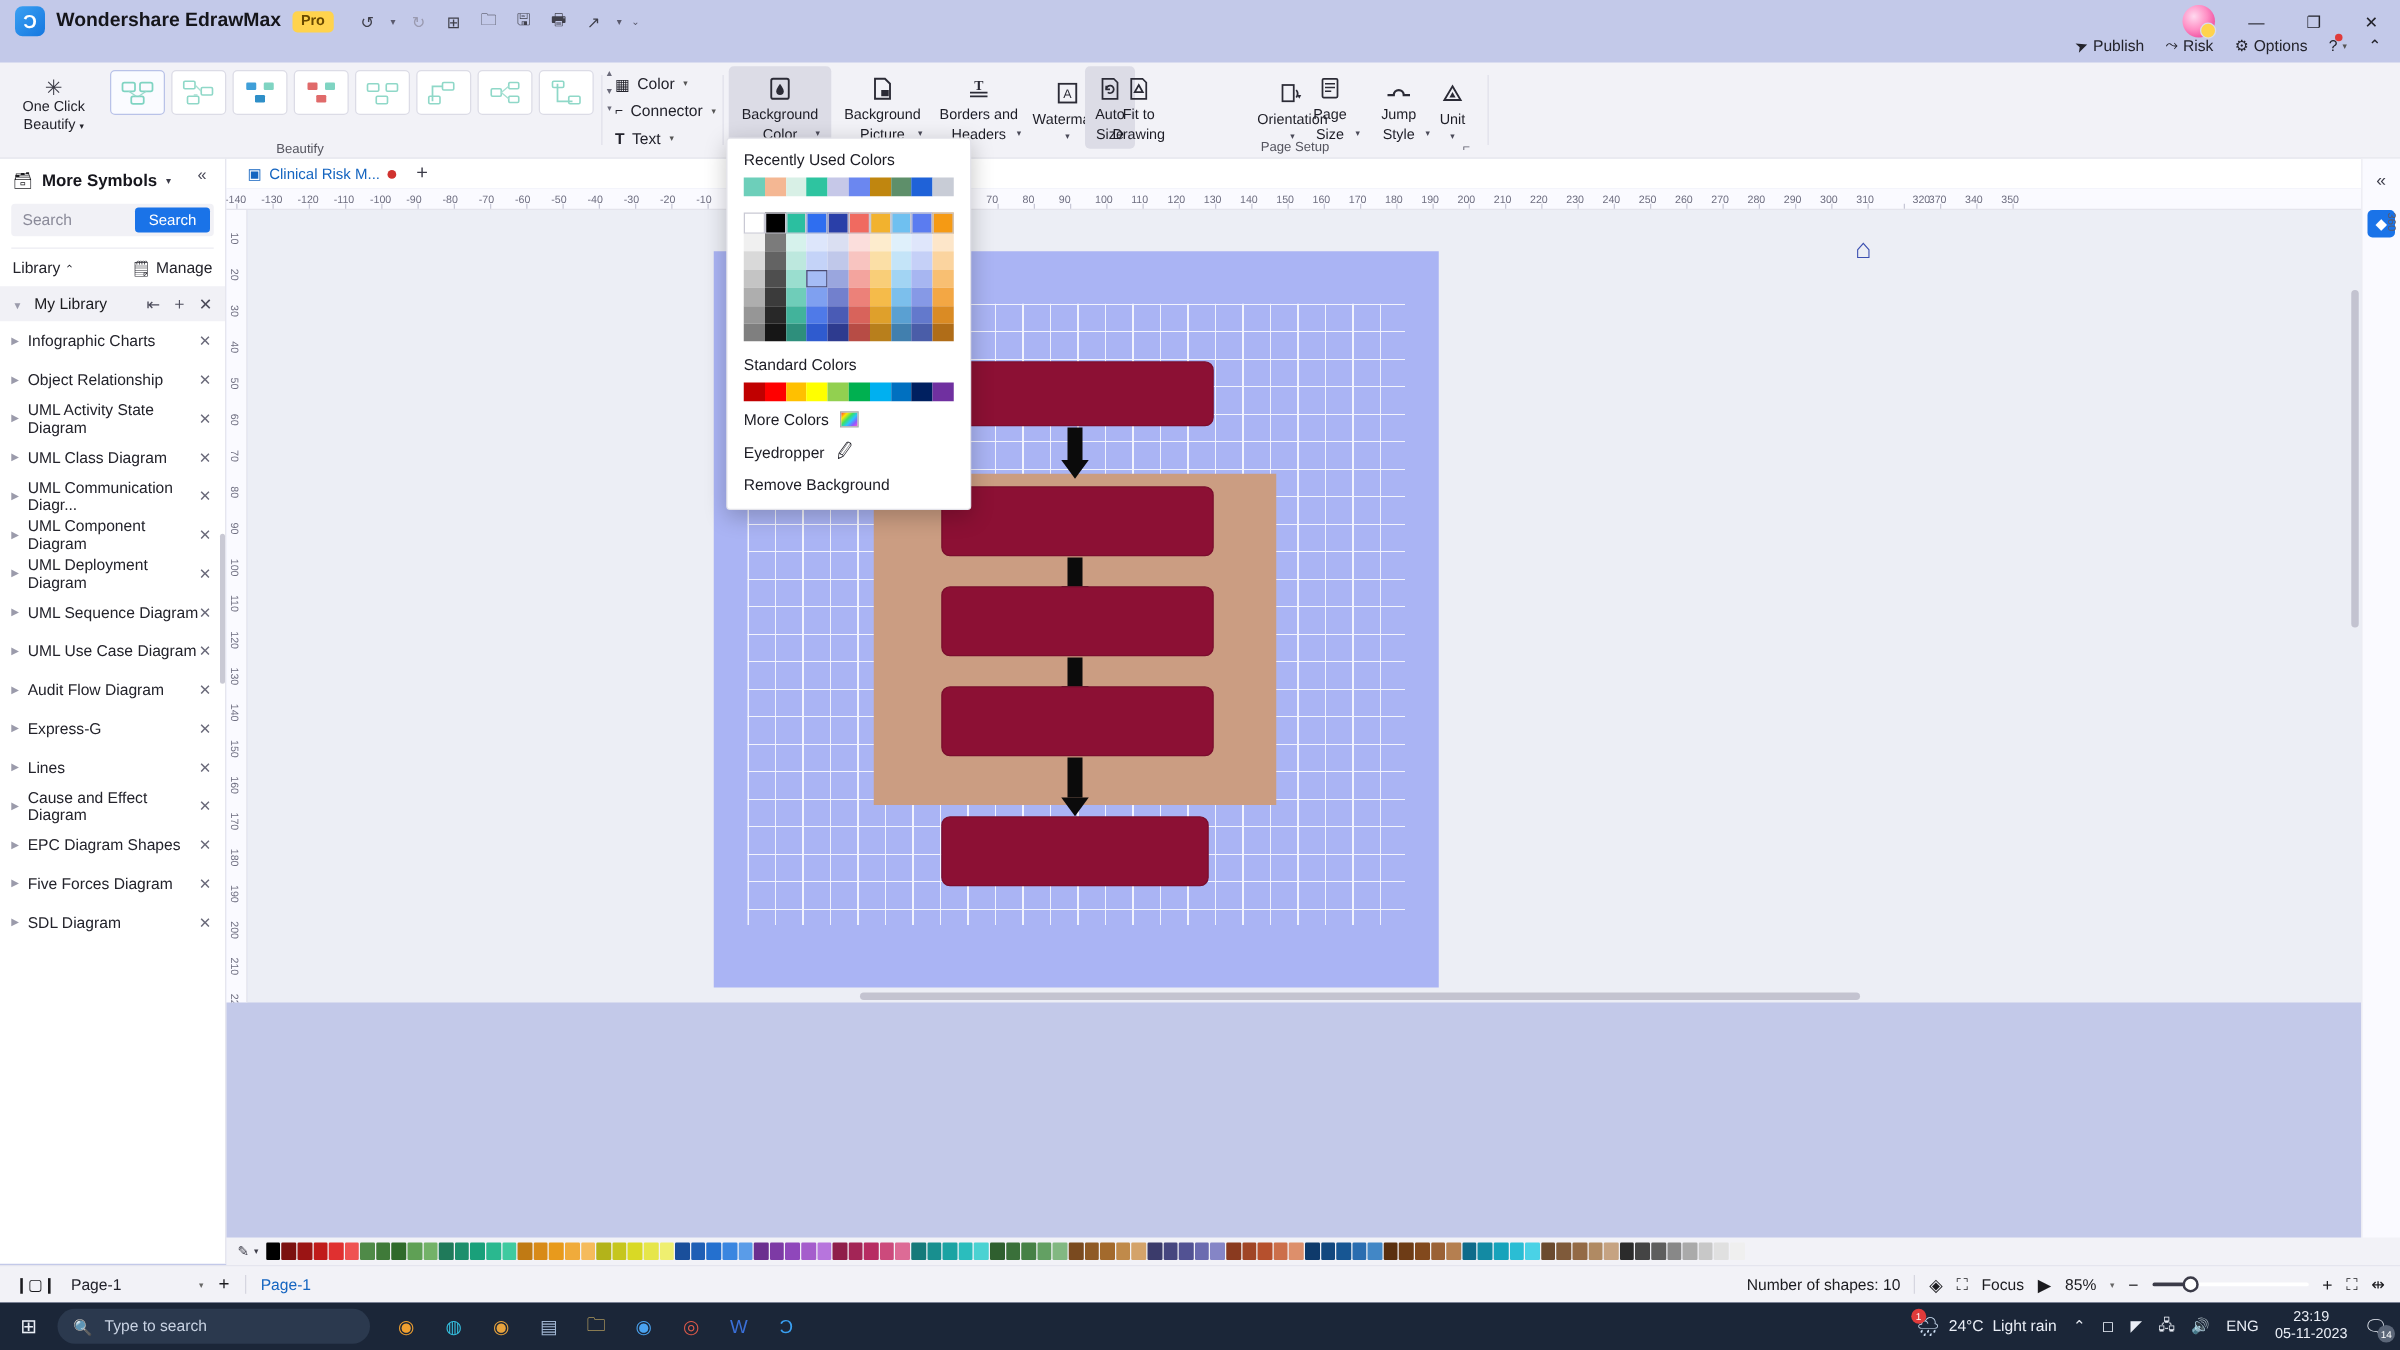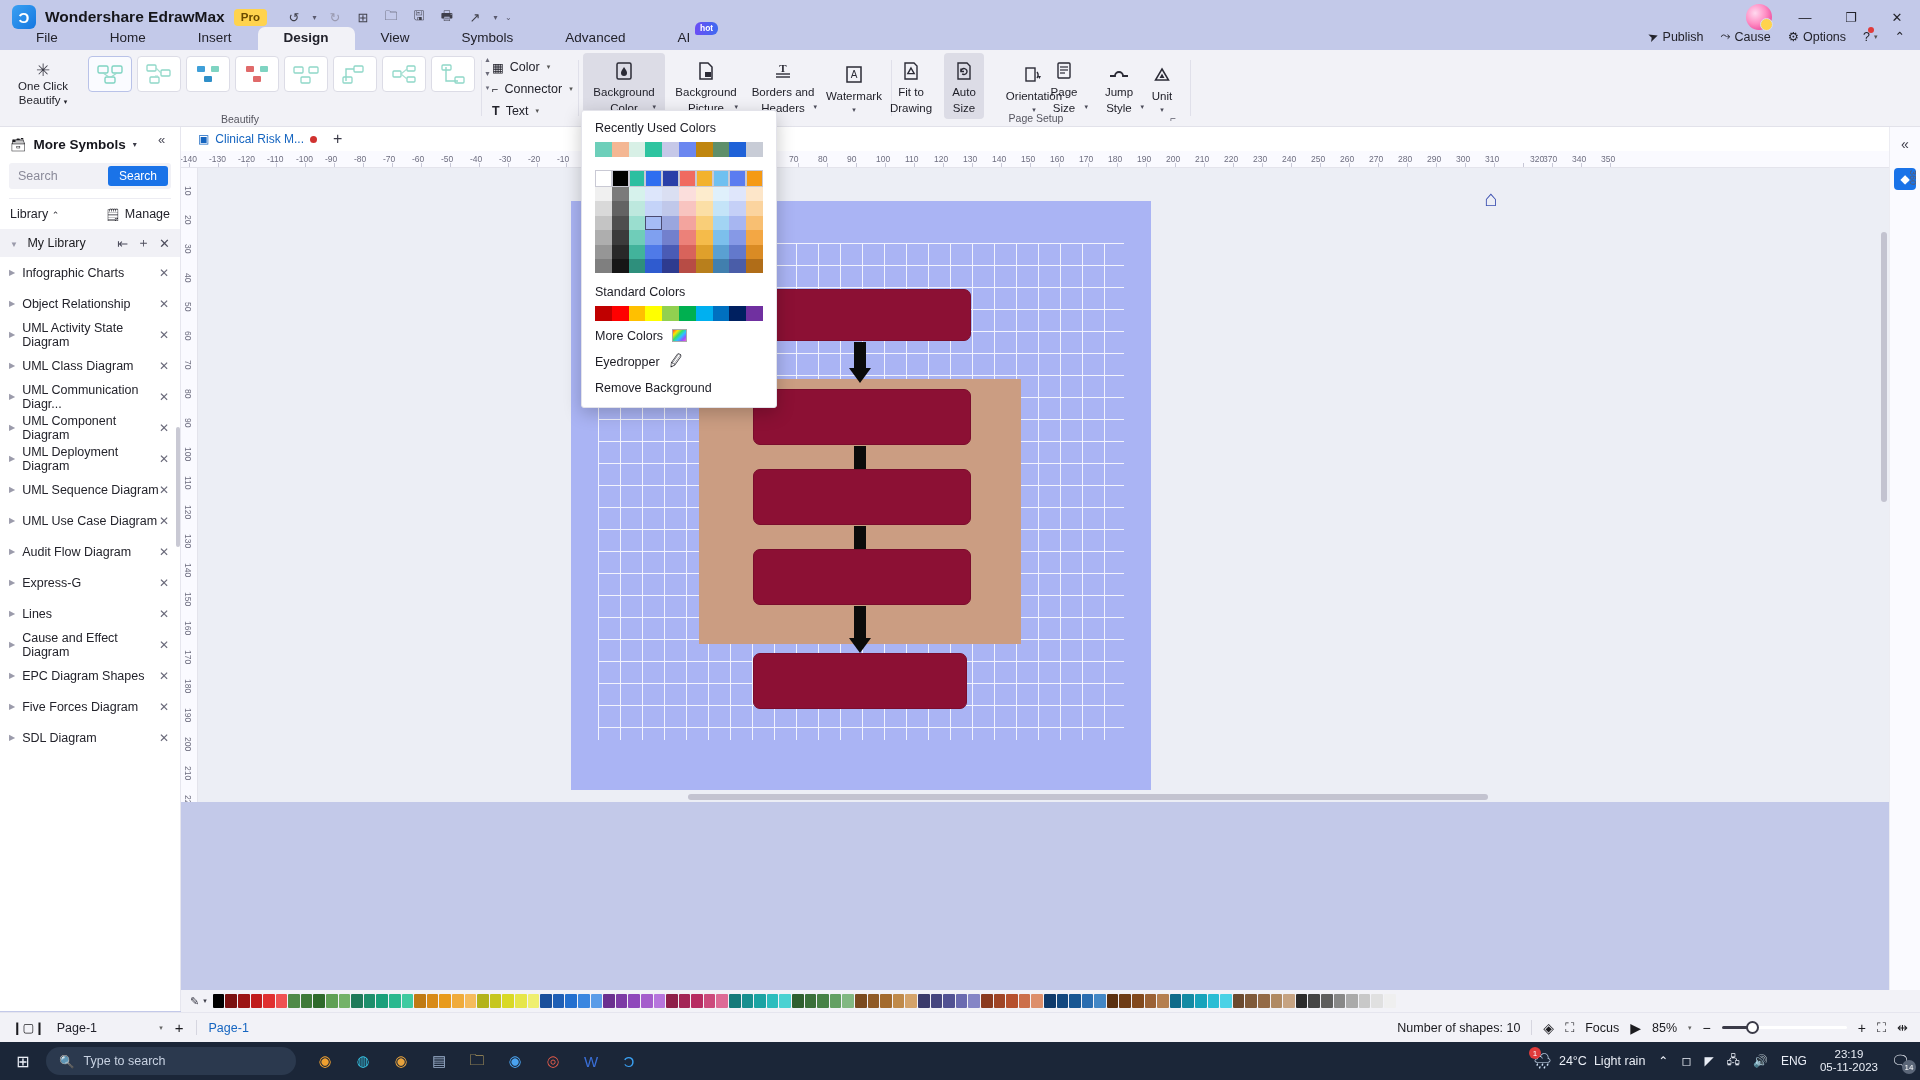--- a/index.html
+++ b/index.html
@@ -346,41 +346,28 @@
       <div class="qat-caret">⌄</div>
     </div>
     <div class="win-ctrl">
       <div class="avatar"></div>
       <div class="win-btn">—</div>
       <div class="win-btn">❐</div>
       <div class="win-btn">✕</div>
     </div>
   </div>
 
-  <div class="menubar">
-    <div class="mtab">File</div>
-    <div class="mtab">Home</div>
-    <div class="mtab">Insert</div>
-    <div class="mtab active">Design</div>
-    <div class="mtab">View</div>
-    <div class="mtab">Symbols</div>
-    <div class="mtab">Advanced</div>
-    <div class="mtab" style="padding-right:34px;">
-      <span>AI</span>
-      <span class="hot">hot</span>
-    </div>
-  </div>
   <div class="menu-right">
     <div class="mr-item">
       <span style="transform:rotate(-20deg)">➤</span>
       <span>Publish</span>
     </div>
     <div class="mr-item">
       <span>⤳</span>
-      <span>Cause</span>
+      <span>Risk</span>
     </div>
     <div class="mr-item">
       <span>⚙</span>
       <span>Options</span>
     </div>
     <div class="mr-item">
       <span style="position:relative;">?<span style="position:absolute;right:-4px;top:-3px;width:6px;height:6px;border-radius:50%;background:#e03b3b;display:block;"></span></span>
       <span style="font-size:7px;color:#555;">▾</span>
     </div>
     <div class="mr-item">⌃</div>
@@ -530,21 +517,21 @@
             <rect x="2" y="1" width="14" height="15" fill="none" stroke="#2b2b36" stroke-width="1.5"></rect>
             <text x="9" y="12" font-size="10" text-anchor="middle" fill="#2b2b36" font-family="Liberation Sans, sans-serif">A</text>
           </svg>
       </div>
       <div class="bb-t">Watermark</div>
       <div class="bb-caret">▾</div>
     </div>
 
     <div class="rb-sep" style="left:891px;"></div>
 
-    <div class="bigbtn active" style="left:944px;width:40px;align-items:center;">
+    <div class="bigbtn active" style="left:868px;width:40px;align-items:center;">
       <div class="bb-ic">
         <svg width="18" height="18" viewBox="0 0 18 18">
             <path d="M3 1 h9 l3 3 v13 h-12z" fill="none" stroke="#2b2b36" stroke-width="1.4"></path>
             <path d="M6 9.5 a3 3 0 1 1 1.2 2.4" fill="none" stroke="#2b2b36" stroke-width="1.4"></path>
             <path d="M6 6.5 l0 3 l3 0" fill="none" stroke="#2b2b36" stroke-width="1.4"></path>
           </svg>
       </div>
       <div class="bb-t">Auto</div>
       <div class="bb-t">Size</div>
     </div>

